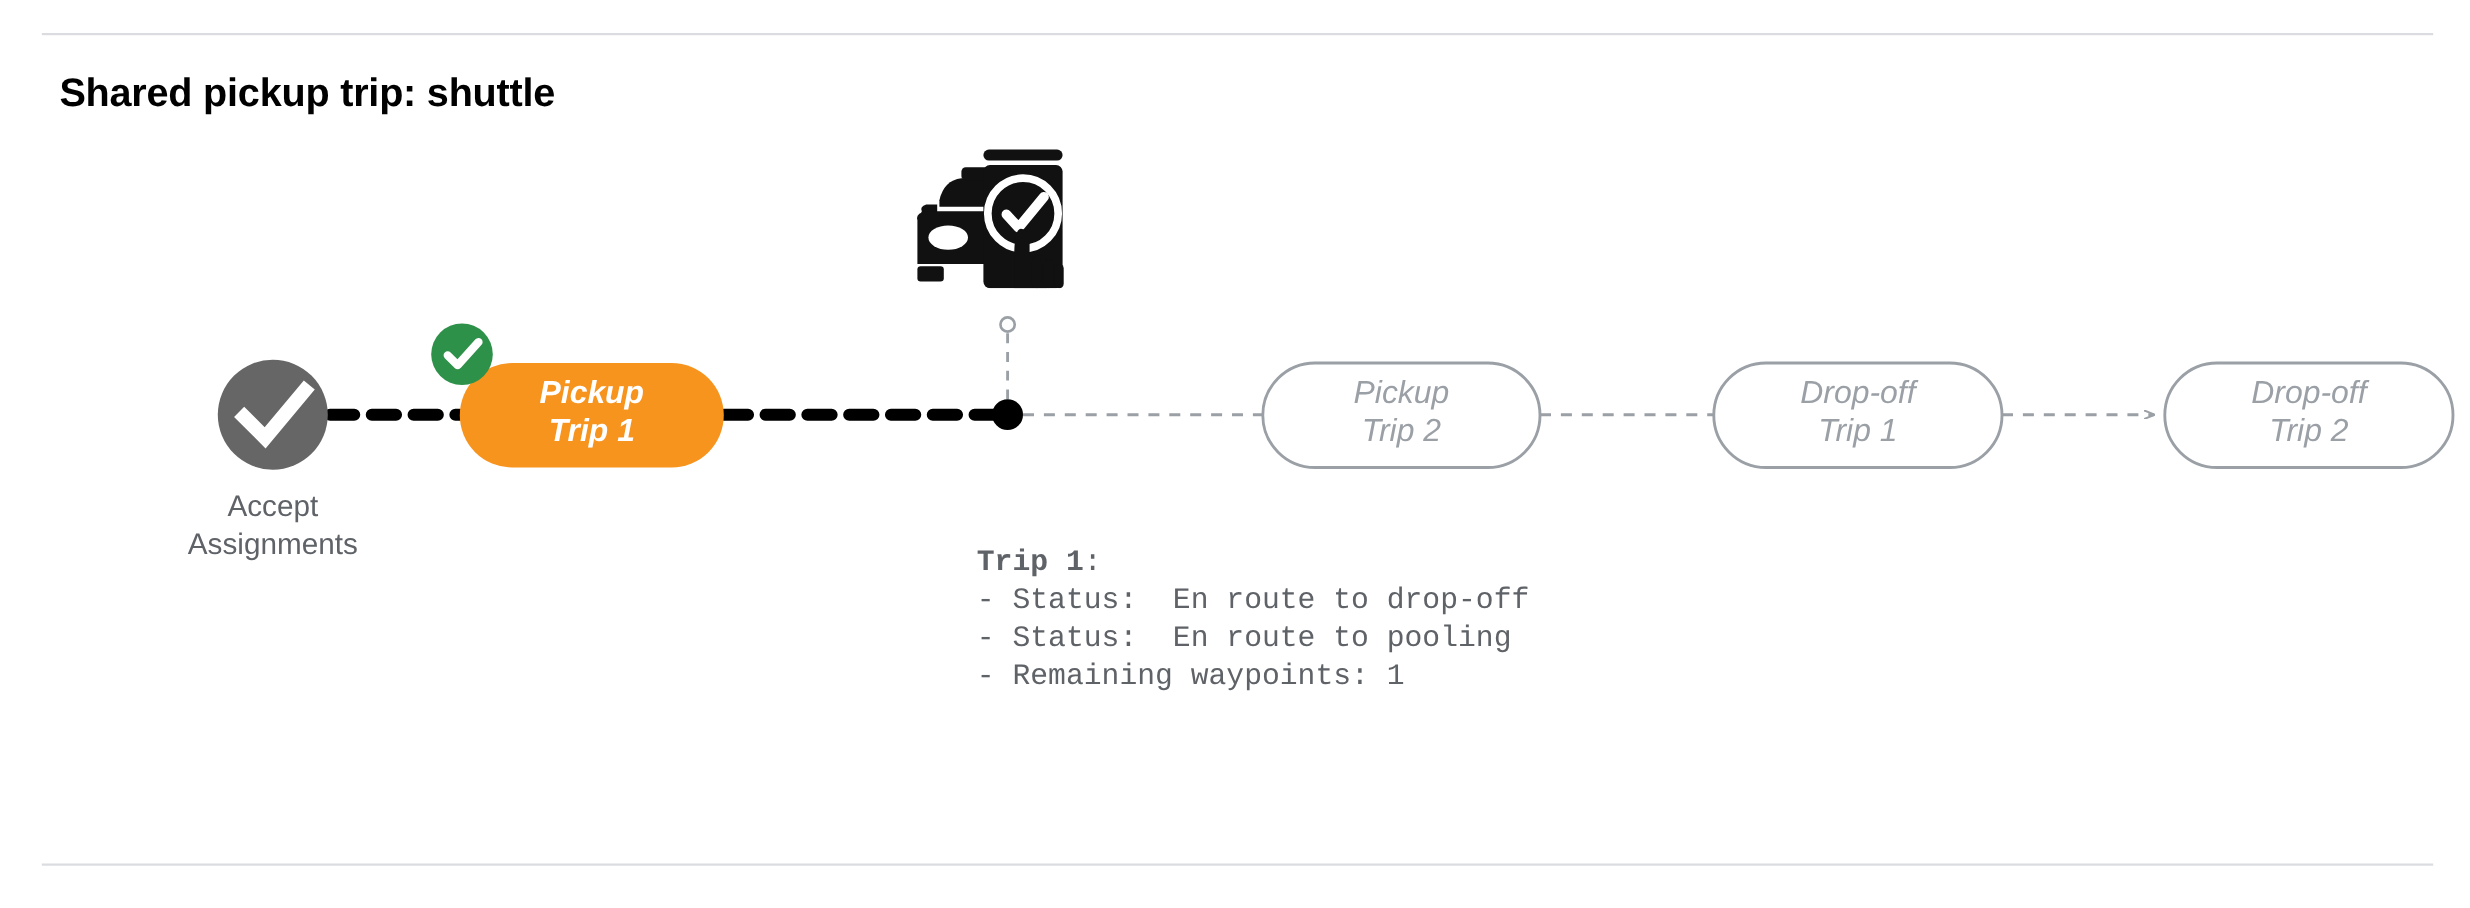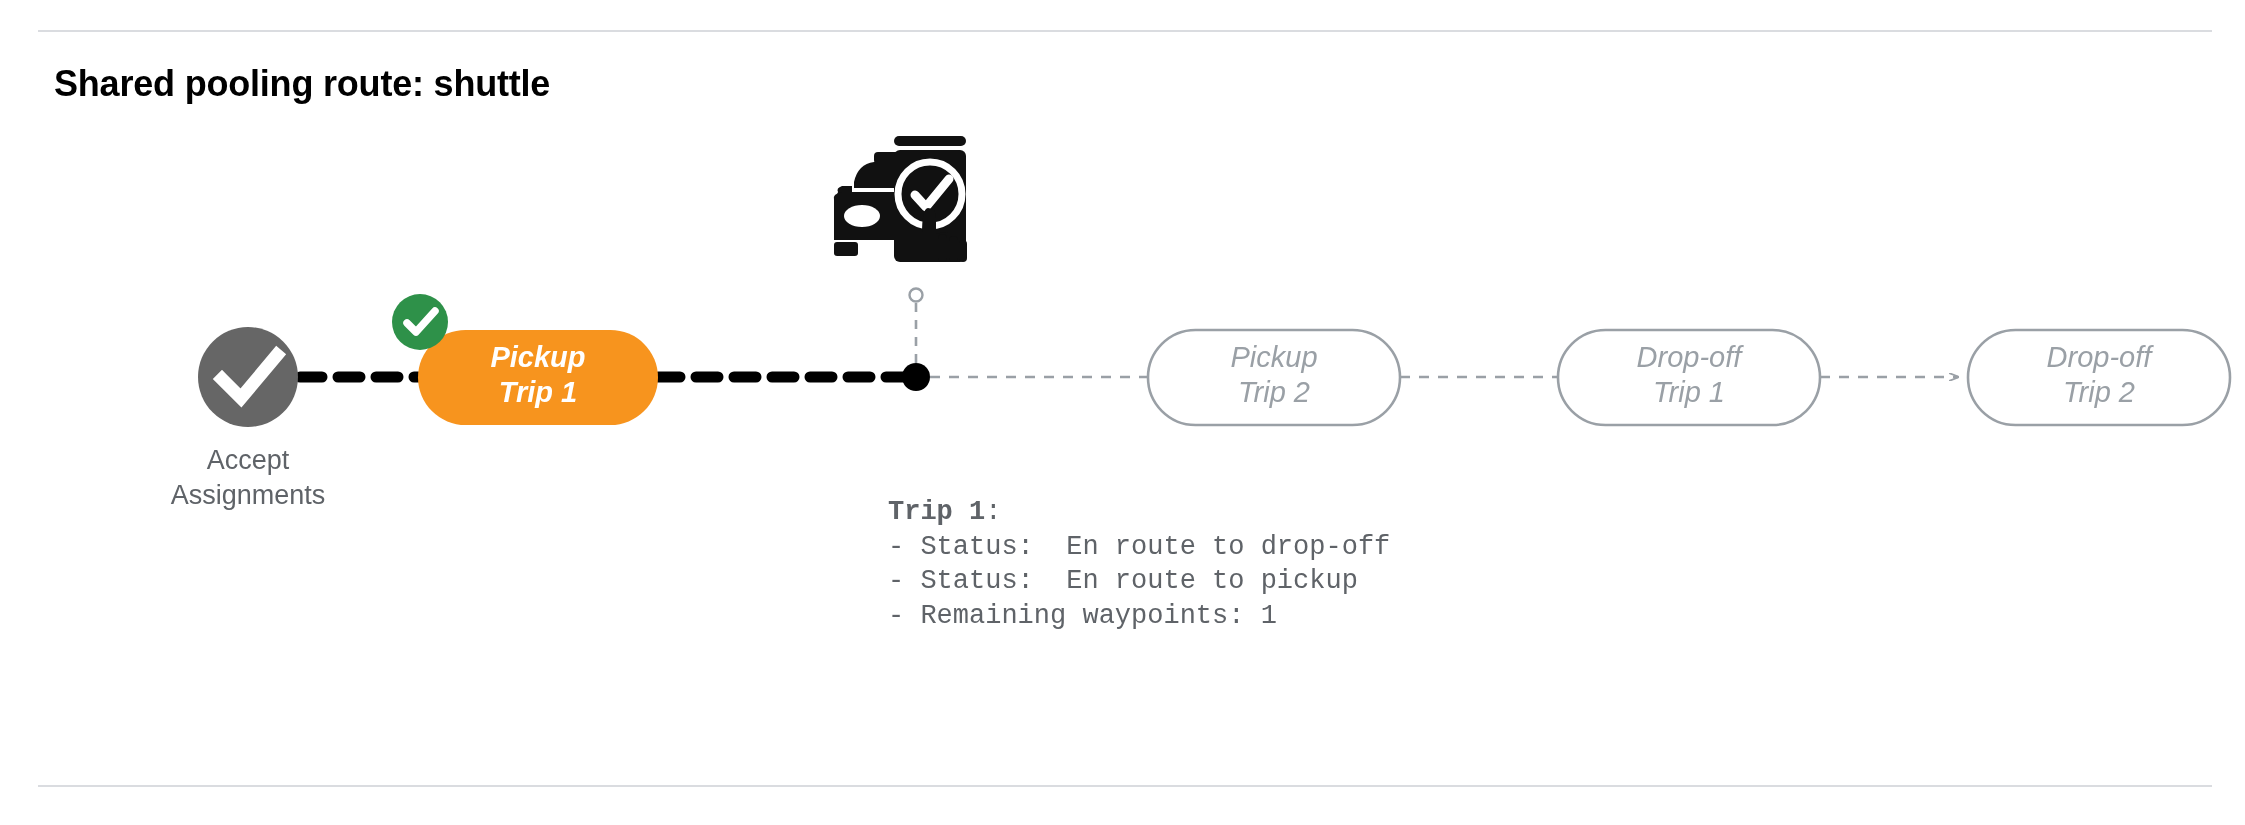--- a/index.html
+++ b/index.html
@@ -96,21 +96,21 @@
   }
 </style>
 </head>
 <body>
 
 <div id="page">
 
   <div class="rule top"></div>
   <div class="rule bottom"></div>
 
-  <div class="page-title">Shared pooling route: shuttle</div>
+  <div class="page-title">Shared pickup trip: shuttle</div>
 
   <svg class="flow-svg" width="2245" height="825" viewBox="0 0 2245 825">
     <defs>
       <marker id="arrowhead" markerWidth="10" markerHeight="8" refX="9" refY="4" orient="auto" markerUnits="userSpaceOnUse">
         <path d="M0,0 L10,4 L0,8" fill="none" stroke="#9aa0a6" stroke-width="1.8" stroke-linecap="round" stroke-linejoin="round"></path>
       </marker>
     </defs>
 
     <line x1="300" y1="377" x2="418" y2="377" stroke="#000000" stroke-width="11" stroke-linecap="round" stroke-dasharray="22 16"></line>
 
@@ -191,19 +191,19 @@
   <div class="callout" style="left:888px; top:495px;font-family:Liberation Mono, monospace;">
 
     <div>
       <div>
         <span class="hdr">Trip 1</span><span>:</span>
       </div>
       <div class="row">- Status:  En route to drop-off</div>
     </div>
 
     <div>
-      <div class="row">- Status:  En route to pickup</div>
+      <div class="row">- Status:  En route to pooling</div>
       <div class="row">- Remaining waypoints: 1</div>
     </div>
 
   </div>
 
 </div>
 
 </body></html>

